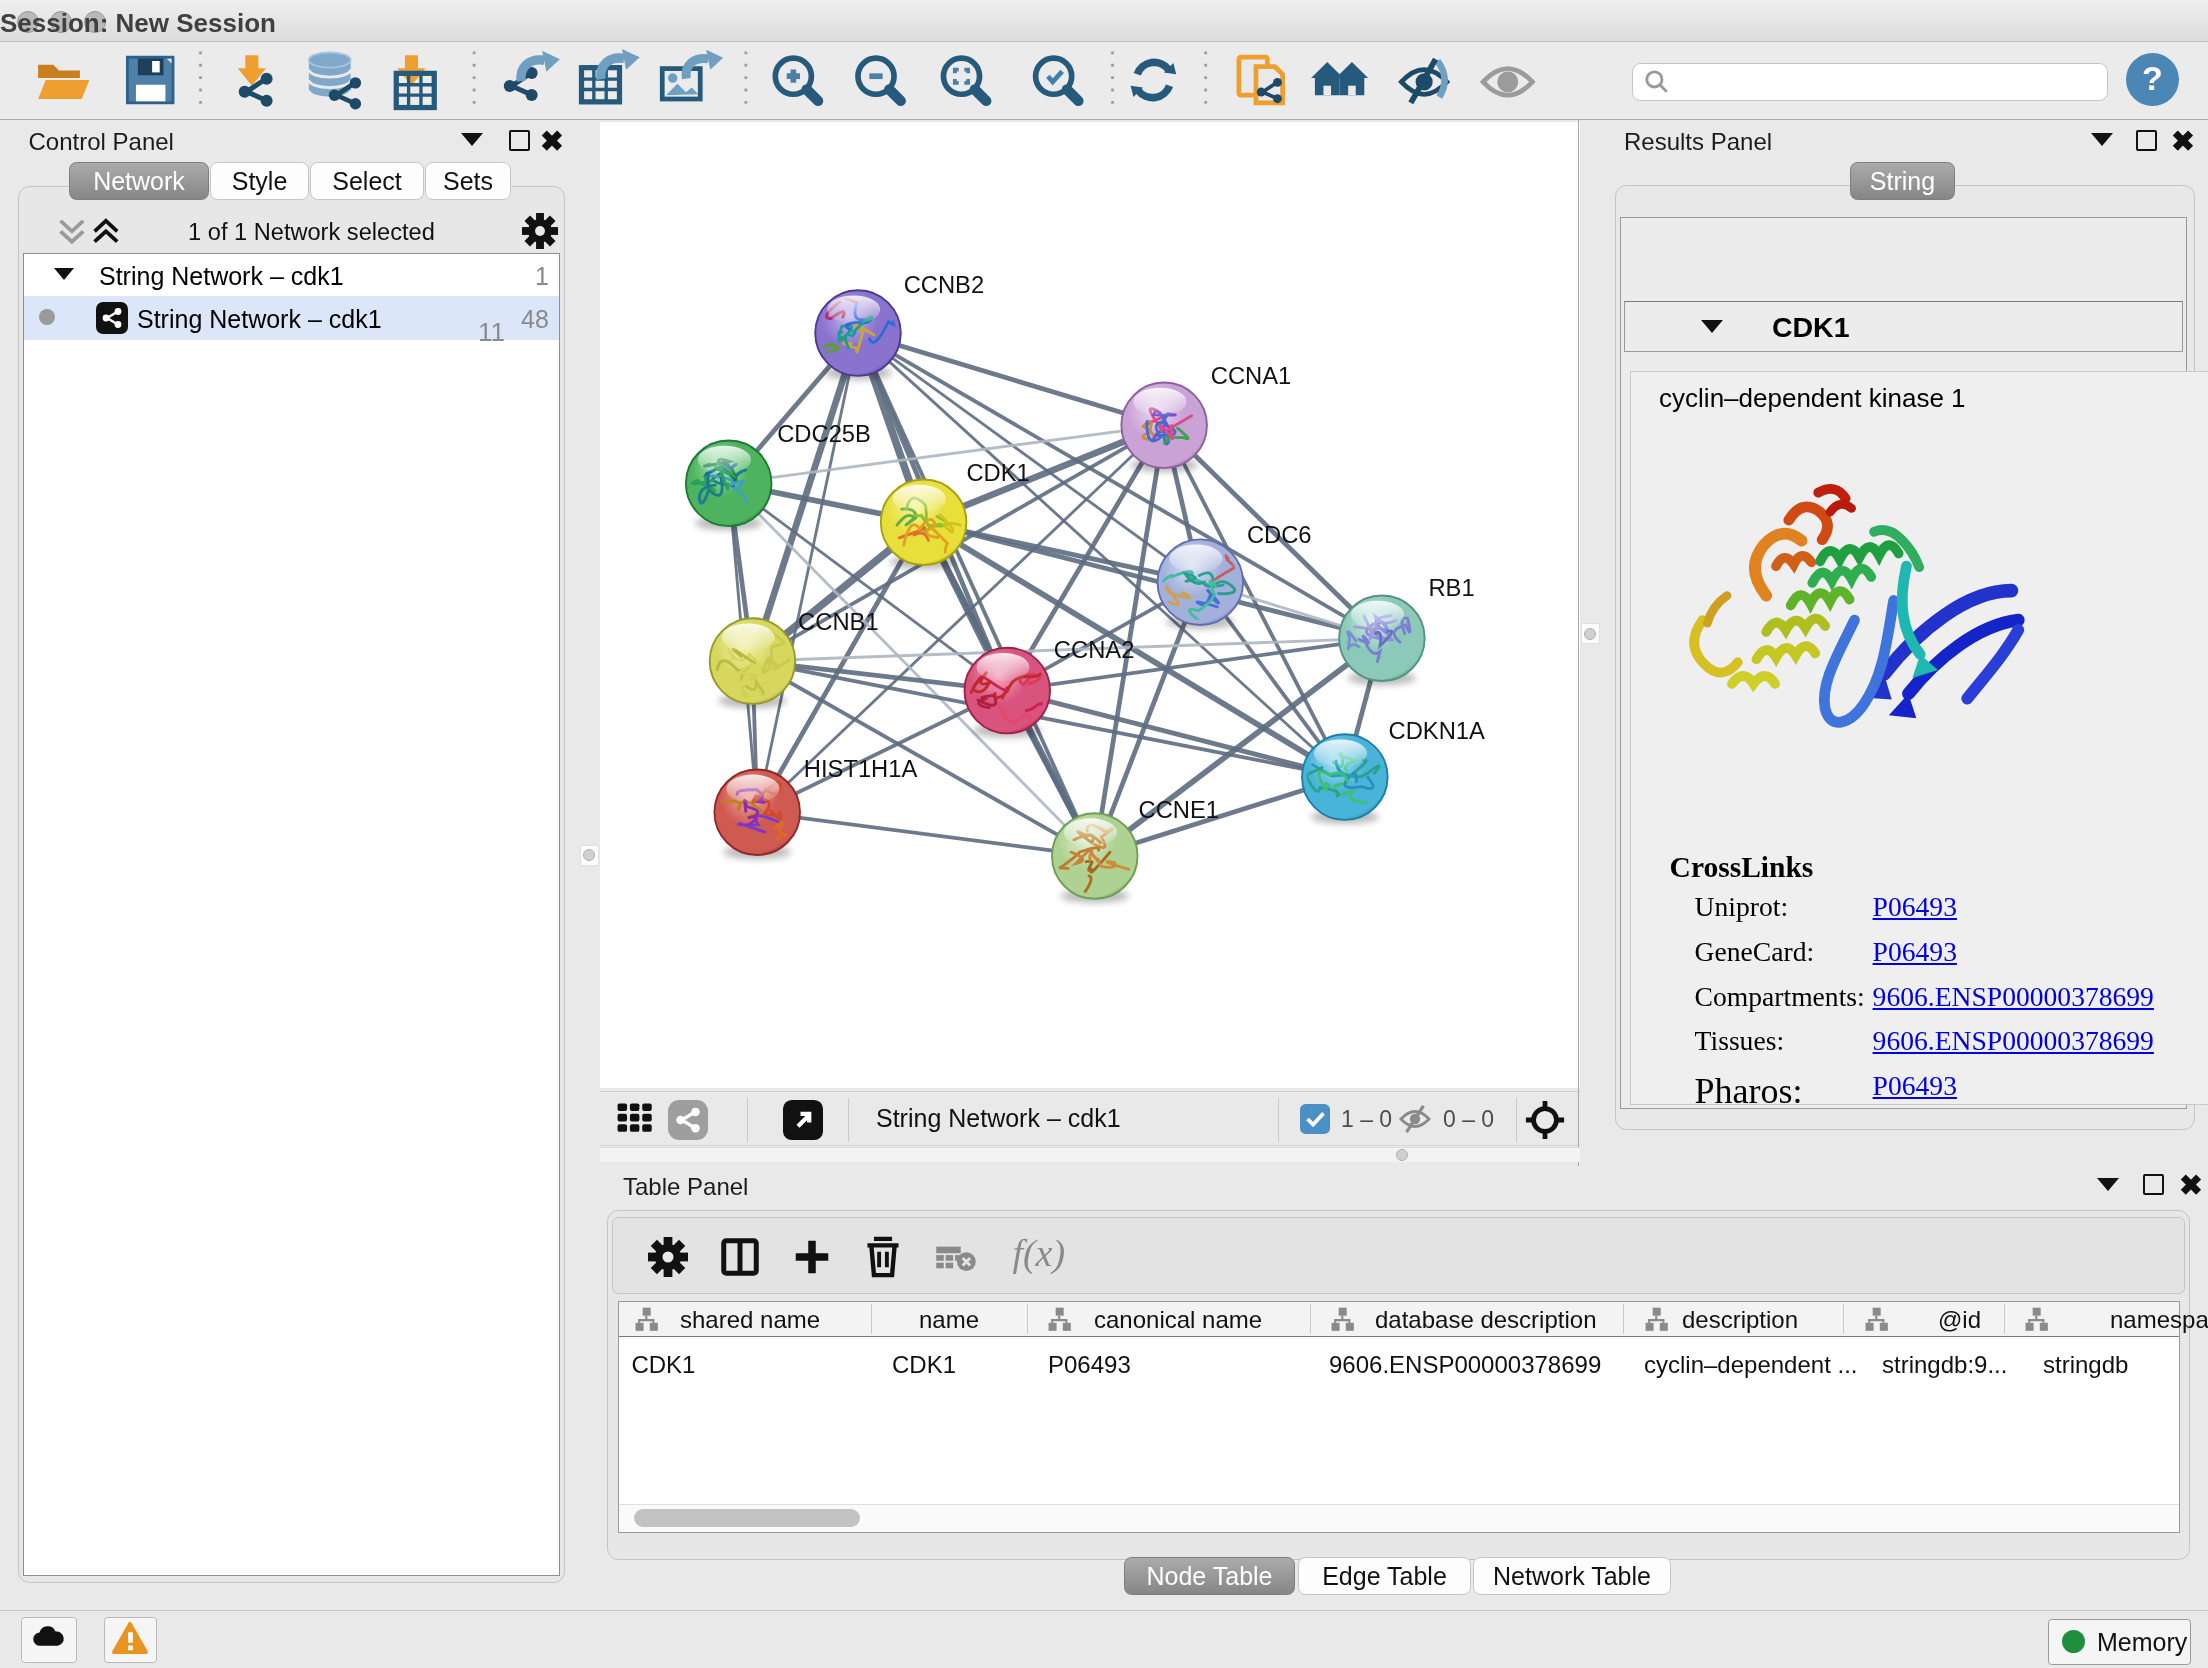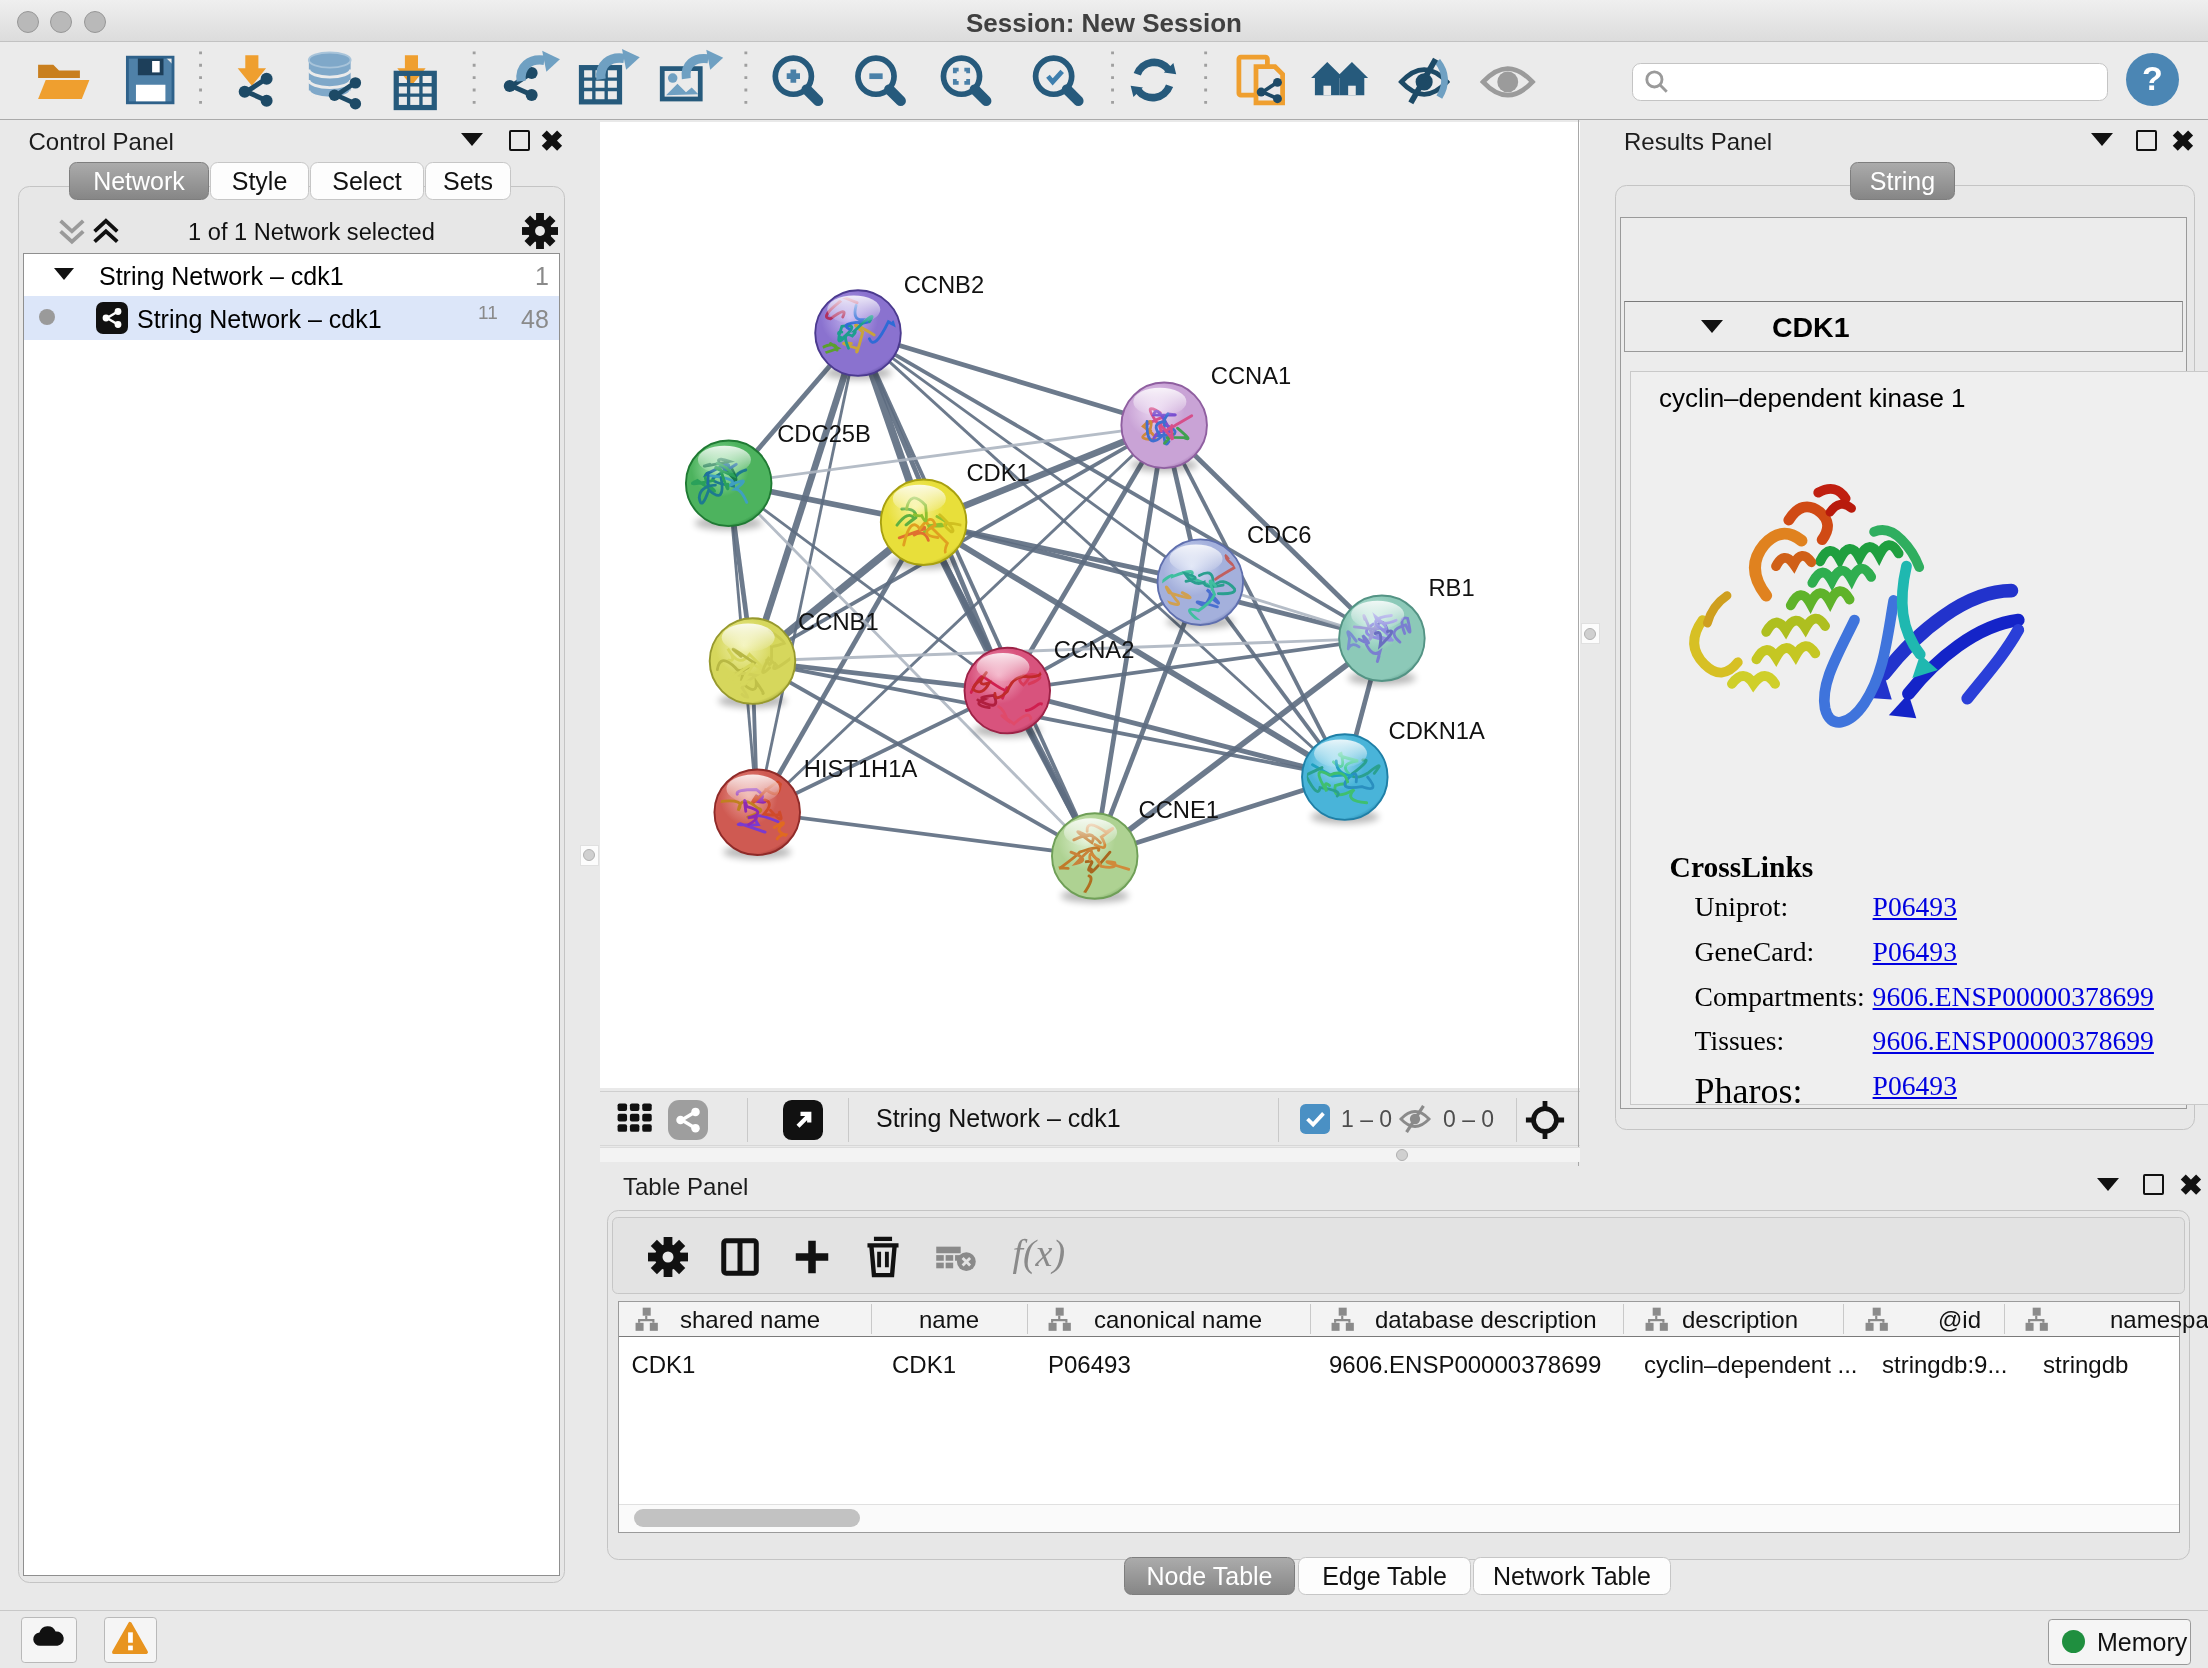--- a/index.html
+++ b/index.html
@@ -1,18 +1,18 @@
 <!DOCTYPE html>
 <html style="font-size:15px"><head><meta charset="utf-8"><style>*{margin:0;padding:0;box-sizing:border-box}
 html,body{width:2208px;height:1668px;overflow:hidden;background:#e9e9e9;
  font-family:"Liberation Sans",sans-serif;-webkit-font-smoothing:antialiased}
 .abs{position:absolute}
 #titlebar{position:absolute;left:0;top:0;width:2208px;height:42px;
  background:linear-gradient(#efefef,#dcdcdc);border-bottom:1px solid #c2c2c2}
-#title{position:absolute;top:7.6px;width:100%;text-align:center;font-size:26px;font-weight:bold;color:#404040}
+#title{position:absolute;top:7.6px;width:100%;text-align:left;font-size:26px;font-weight:bold;color:#404040}
 .tl{position:absolute;top:10.5px;width:22px;height:22px;border-radius:50%;background:#b9b9b9;border:1px solid #979797}
 #toolbar{position:absolute;left:0;top:42px;width:2208px;height:78px;background:#ebebeb;border-bottom:1.9px solid #aaa}
 #search{position:absolute;left:1632px;top:21px;width:476px;height:38px;background:#fff;
  border:1.9px solid #c4c4c4;border-radius:8.6px}
 #help{position:absolute;left:2126px;top:11.4px;width:53px;height:53px;border-radius:50%;
  background:#4b86b4;color:#fff;font-size:34px;font-weight:bold;text-align:center;line-height:51px}
 .phead{font-size:24px;color:#1c1c1c}
 .ptri{width:0;height:0;border-left:11.4px solid transparent;border-right:11.4px solid transparent;border-top:13.3px solid #111}
 .psq{width:21px;height:21px;border:2.9px solid #111;border-radius:1.9px}
 .px{font-size:28.5px;font-weight:bold;color:#111;line-height:21px}
@@ -238,21 +238,21 @@
             <rect width="32" height="32" rx="7" fill="#111"></rect>
             <g stroke="#fff" stroke-width="2.6" fill="#fff">
               <line x1="11" y1="16" x2="21" y2="10"></line>
               <line x1="11" y1="16" x2="21" y2="22"></line>
               <circle cx="10" cy="16" r="3.4" stroke="none"></circle>
               <circle cx="22" cy="9.5" r="3.4" stroke="none"></circle>
               <circle cx="22" cy="22.5" r="3.4" stroke="none"></circle>
             </g>
           </svg></div>
         <div class="abs" style="left:113px;top:8.6px;font-size:25px">String Network – cdk1</div>
-        <div class="abs num" style="left:454px;top:6px;font-size:19px">11</div>
+        <div class="abs num" style="left:454px;top:21px;font-size:26px">11</div>
         <div class="abs num" style="left:497px;top:8.6px;font-size:25px">48</div>
       </div>
     </div>
   </div>
 <div id="canvas"><svg id="net" width="980" height="966" viewBox="0 0 1030 1016">
       <defs>
         <filter id="blur1" x="-50%" y="-50%" width="200%" height="200%">
           <feGaussianBlur stdDeviation="4"></feGaussianBlur>
         </filter>
         <linearGradient id="gloss" x1="0" y1="0" x2="0" y2="1">

